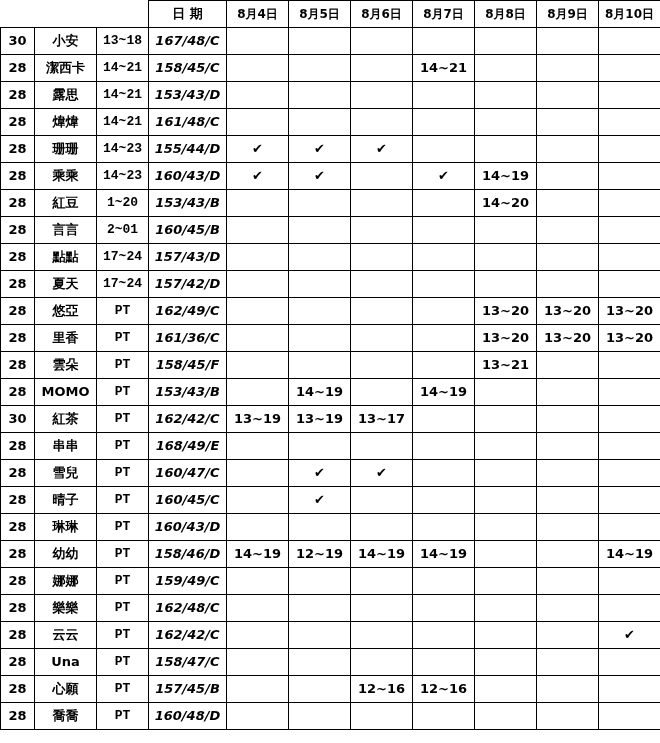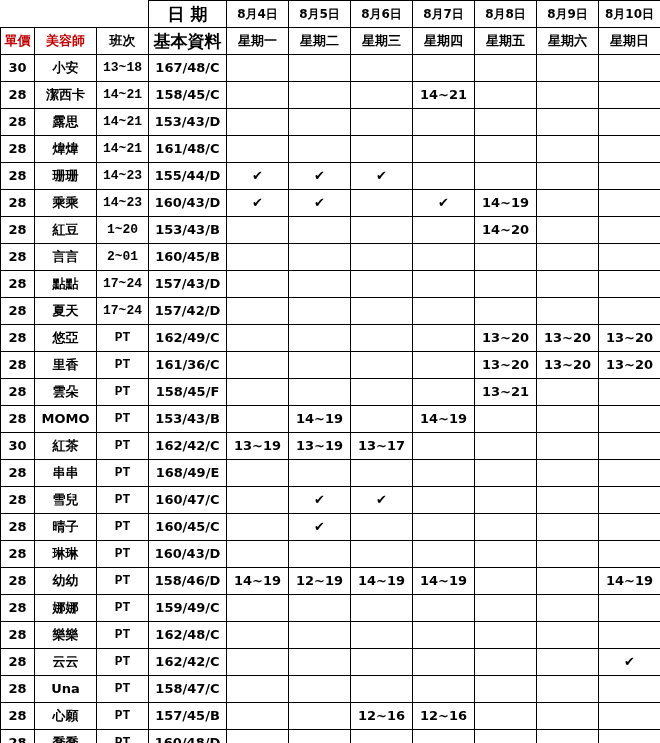--- a/index.html
+++ b/index.html
@@ -39,21 +39,21 @@
   col.c-day   { width: 62px; }
 
   
   .hdr-top td, .hdr-sub td {
     height: 24px;
     line-height: 24px;
     font-size: 12px;
   }
   .hdr-top td.date-label,
   .hdr-sub td.basic-label {
-    font-size: 17px;
+    font-size: 13px;
     margin-top: 40px;
   }
   .hdr-top td.daycol {
     font-size: 12px;
     text-align: center;
   }
   .hdr-sub td.weekday {
     font-size: 13px;
   }
   
@@ -70,21 +70,21 @@
     font-size: 13px;
     font-weight: bold;
   }
   .shift-head {
     font-size: 13px;
     font-weight: bold;
   }
   td.price { font-size: 13px; }
   td.name  { font-size: 14px; margin-left: 22px; }
   td.shift { font-size: 13px; font-family: Liberation Mono, monospace; }
-  td.basic { font-size: 13px; }
+  td.basic { font-size: 13px; font-style: italic; }
   td.slot  { font-size: 13px; }
   .check {
     font-size: 16px;
     font-weight: bold;
     line-height: 26px;
   }
 </style>
 </head>
 <body>
 
@@ -109,33 +109,20 @@
       <td class="corner-none"></td>
       <td class="date-label">日 期</td>
       <td class="daycol">8月4日</td>
       <td class="daycol">8月5日</td>
       <td class="daycol">8月6日</td>
       <td class="daycol">8月7日</td>
       <td class="daycol">8月8日</td>
       <td class="daycol">8月9日</td>
       <td class="daycol">8月10日</td>
     </tr>
-    <tr class="hdr-sub">
-      <td class="price-head">單價</td>
-      <td class="name-head">美容師</td>
-      <td class="shift-head">班次</td>
-      <td class="basic-label">基本資料</td>
-      <td class="weekday">星期一</td>
-      <td class="weekday">星期二</td>
-      <td class="weekday">星期三</td>
-      <td class="weekday">星期四</td>
-      <td class="weekday">星期五</td>
-      <td class="weekday">星期六</td>
-      <td class="weekday">星期日</td>
-    </tr>
   <tr>
         <td class="price">30</td>
         <td class="name">小安</td>
         <td class="shift">13~18</td>
         <td class="basic">167/48/C</td>
         <td class="slot"></td>
         <td class="slot"></td>
         <td class="slot"></td>
         <td class="slot"></td>
         <td class="slot"></td>

